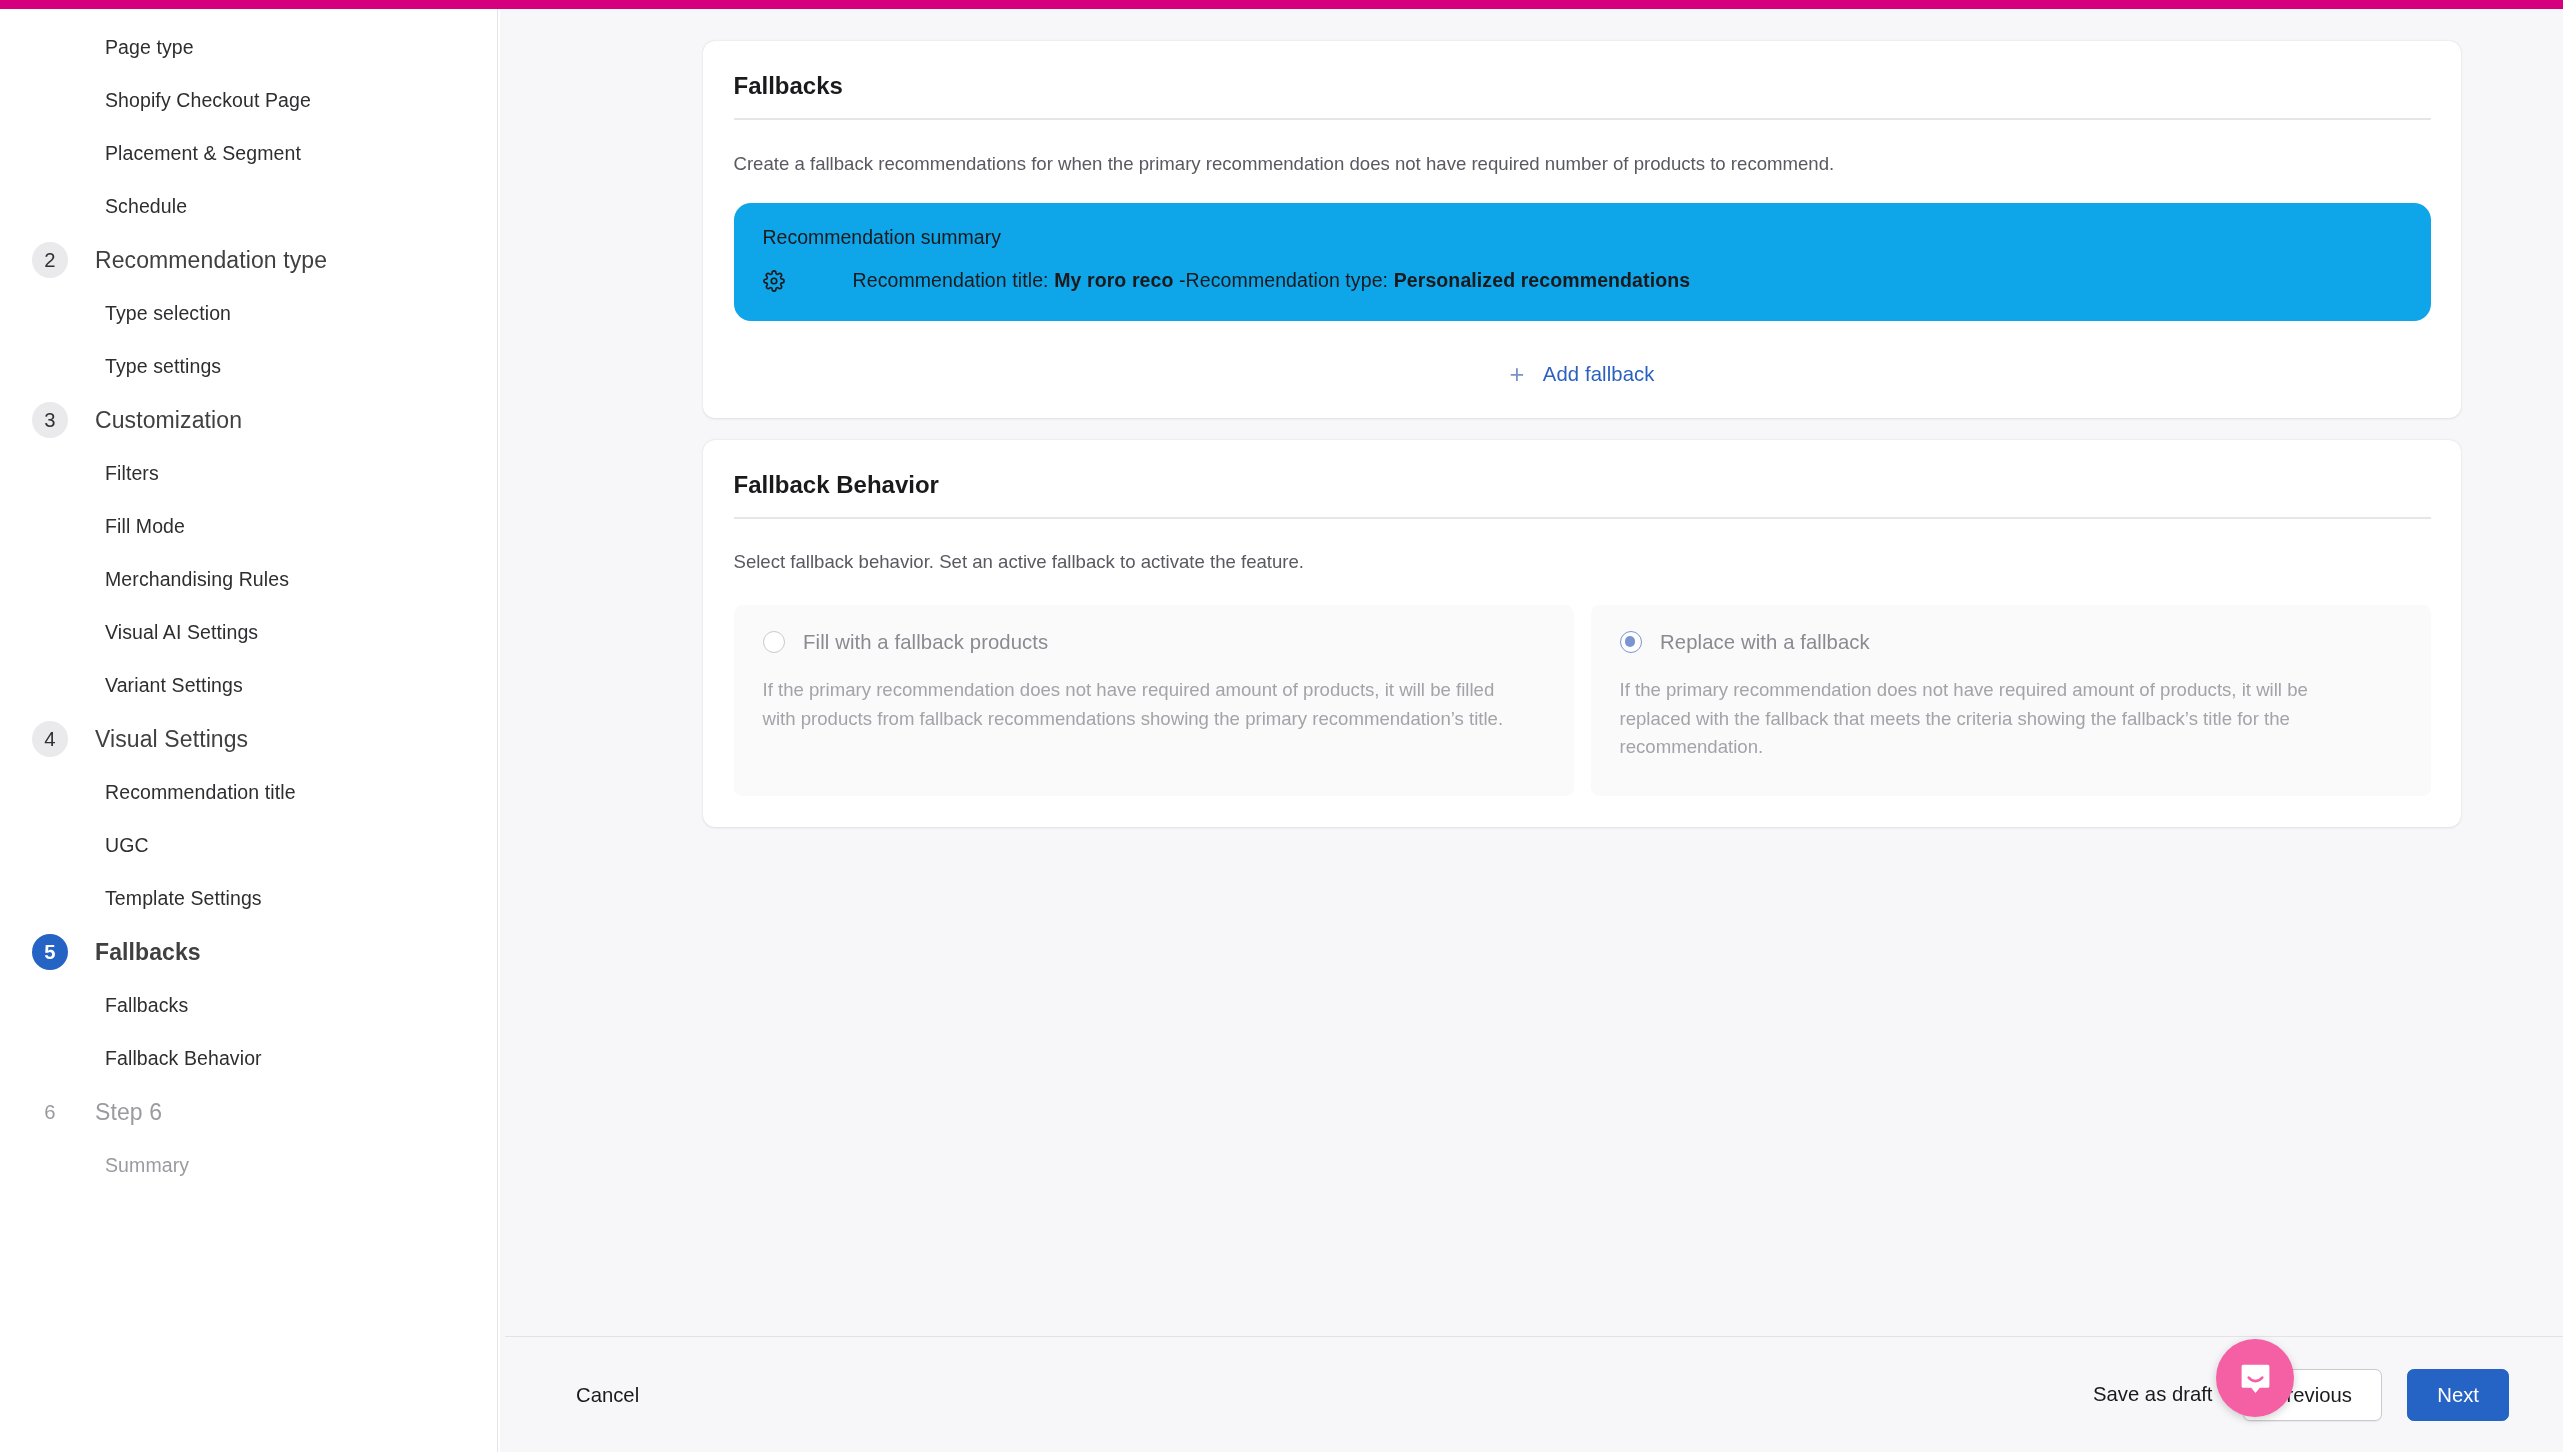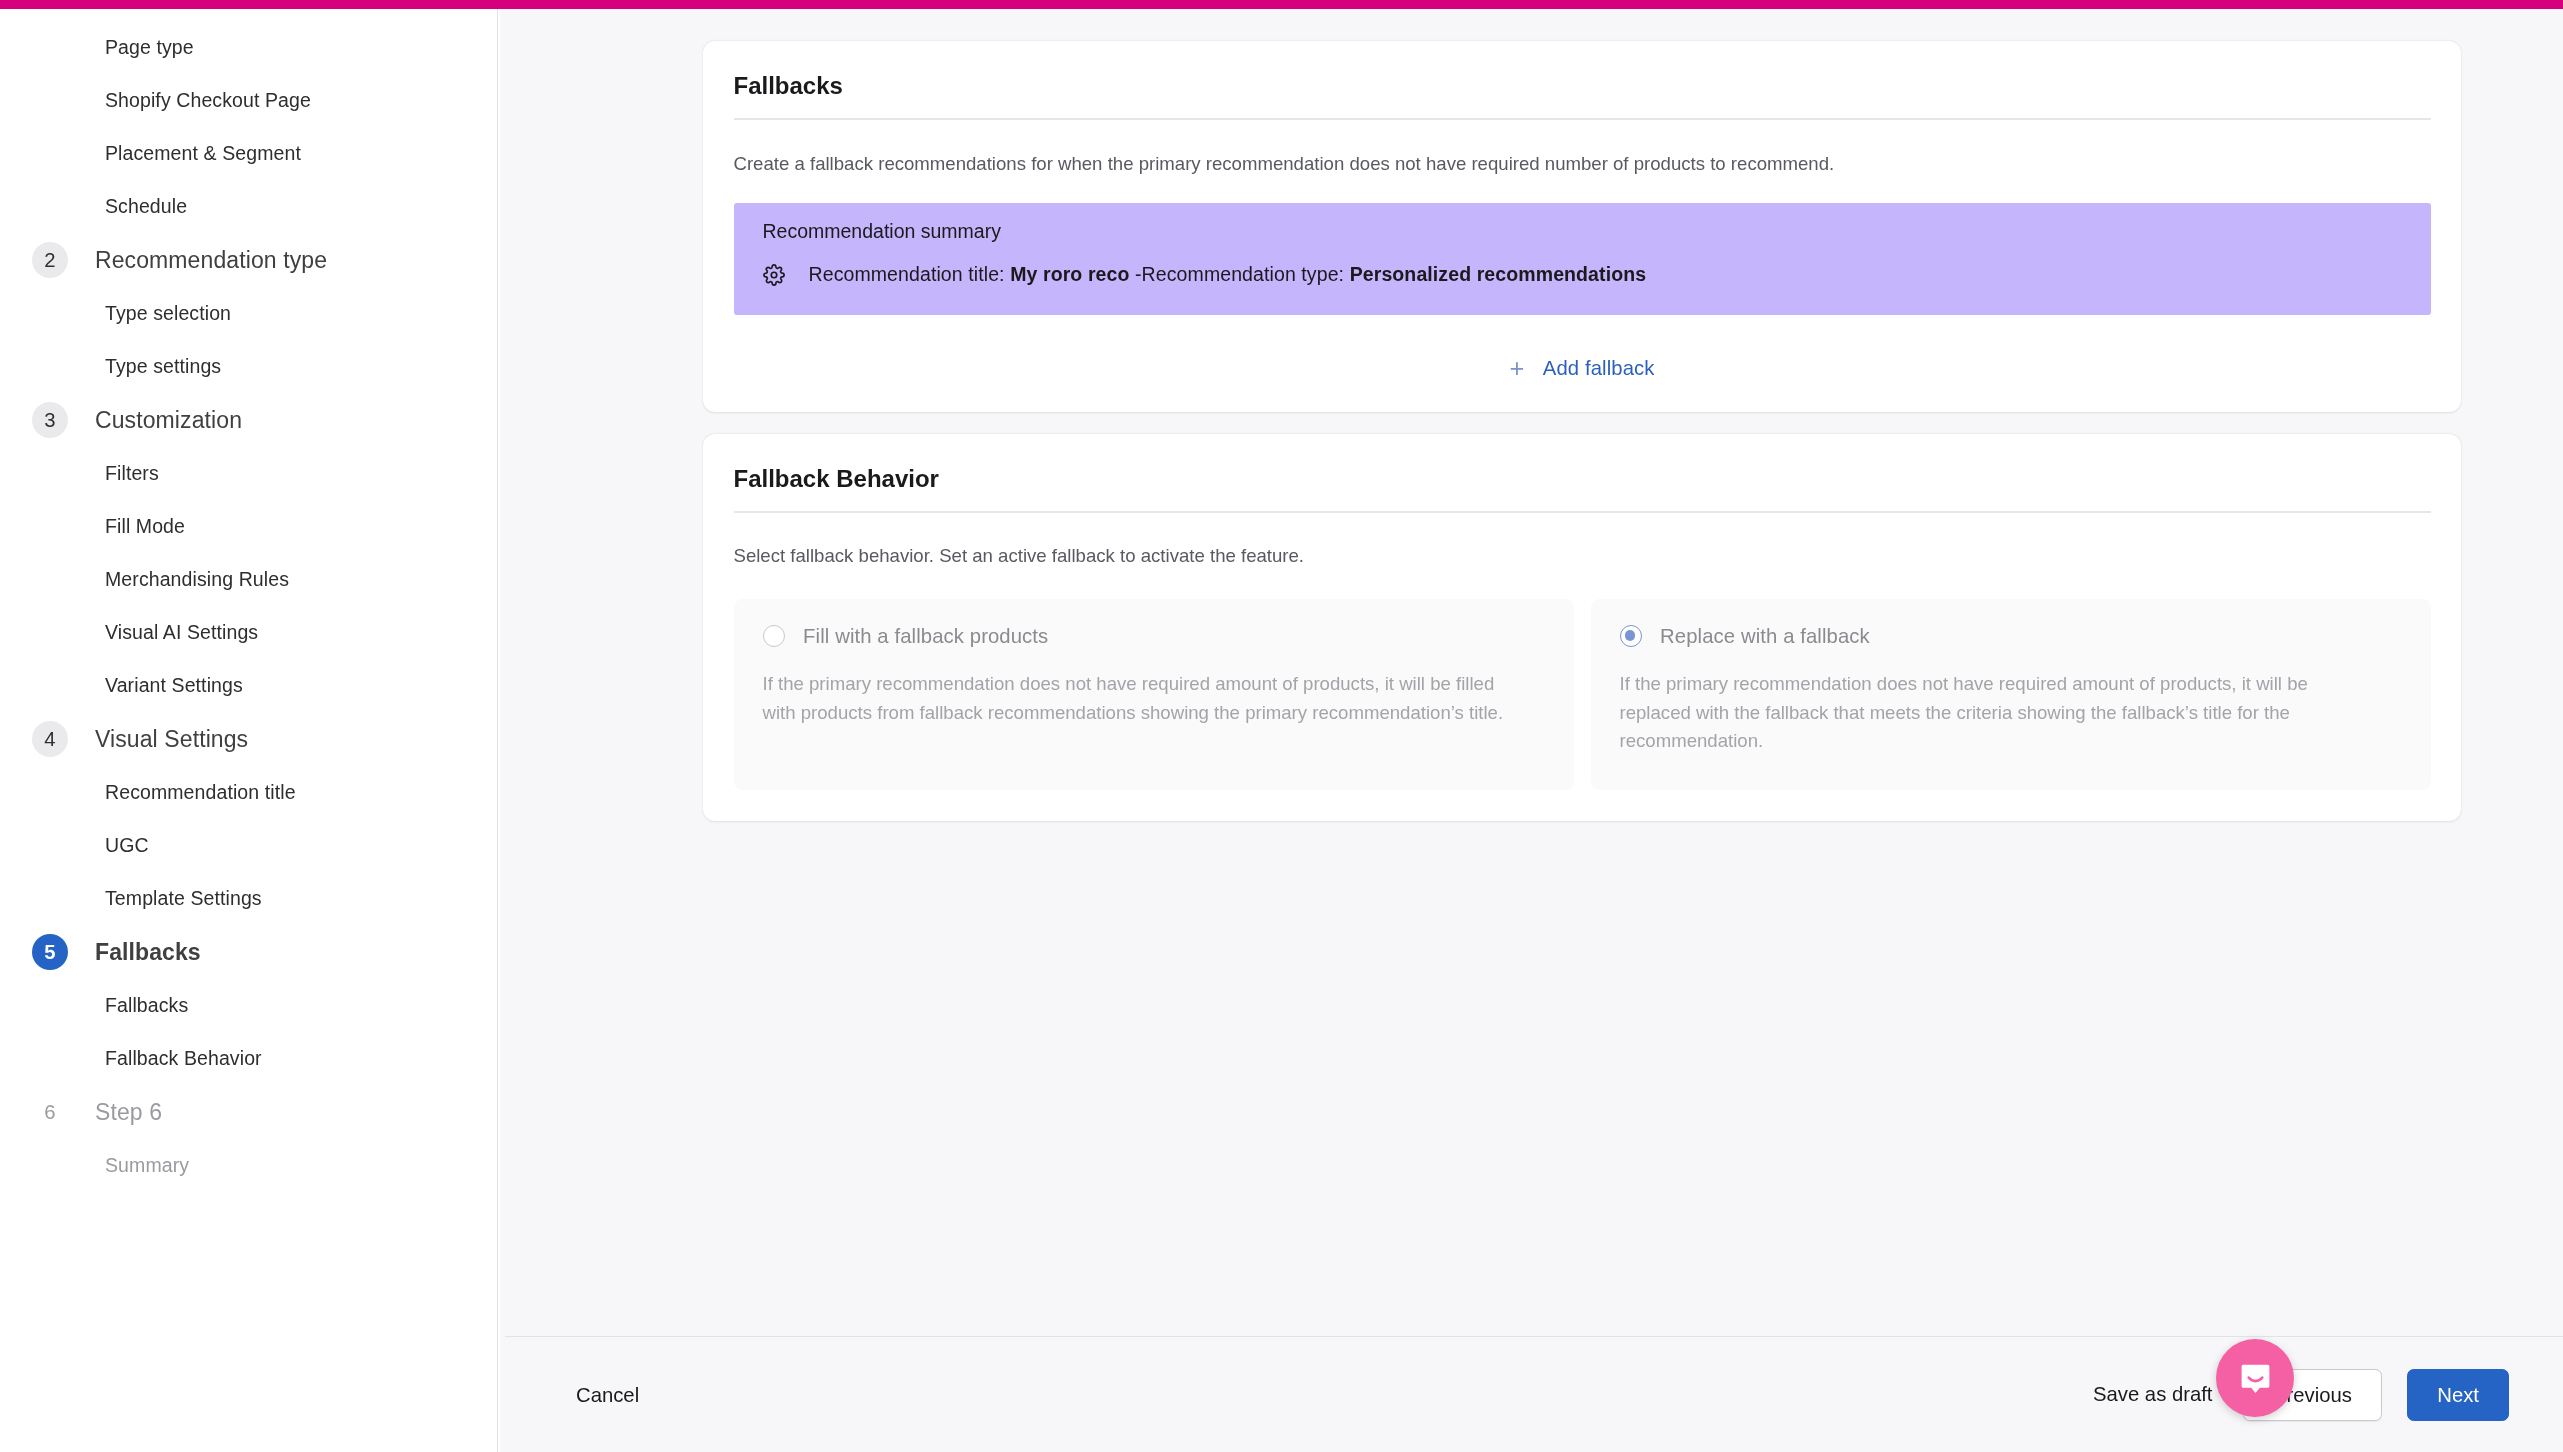--- a/index.html
+++ b/index.html
@@ -78,28 +78,28 @@
   }
   .card-rule { height: 1.7px; background: #e6e6e9; margin: 0 30.5px; }
   .card-desc {
     font-size: 18.6px; color: #595961; line-height: 1.45;
     padding: 30.5px 30.5px 0 30.5px;
   }
 
   
   .summary-box {
     margin: 25.4px 30.5px 0 30.5px;
-    background: #c4b5fd;
-    border-radius: 3px;
-    padding: 17px 29px 29px 29px;
+    background: #0ea5e9;
+    border-radius: 17px;
+    padding: 23px 29px 29px 29px;
   }
   .summary-title { font-size: 19.5px; color: #1a1a1c; margin-bottom: 20.3px; }
   .summary-row { display: flex; align-items: center; gap: 24px; }
   .gear-icon { width: 22px; height: 22px; flex: 0 0 22px; display: block; }
-  .summary-text { font-size: 19.5px; color: #1a1a1c; letter-spacing: 0.1px; }
+  .summary-text { font-size: 19.5px; color: #1a1a1c; letter-spacing: 0.1px; margin-left: 44px; }
   .summary-text b { font-weight: 700; }
 
   
   .add-row {
     display: flex; align-items: center; justify-content: center;
     gap: 18.6px; margin-top: 41px; cursor: pointer;
   }
   .plus-icon { font-size: 25.4px; color: #7b93c9; line-height: 1; }
   .add-label { font-size: 20.3px; color: #2b5fc0; letter-spacing: 0.1px; }
 

